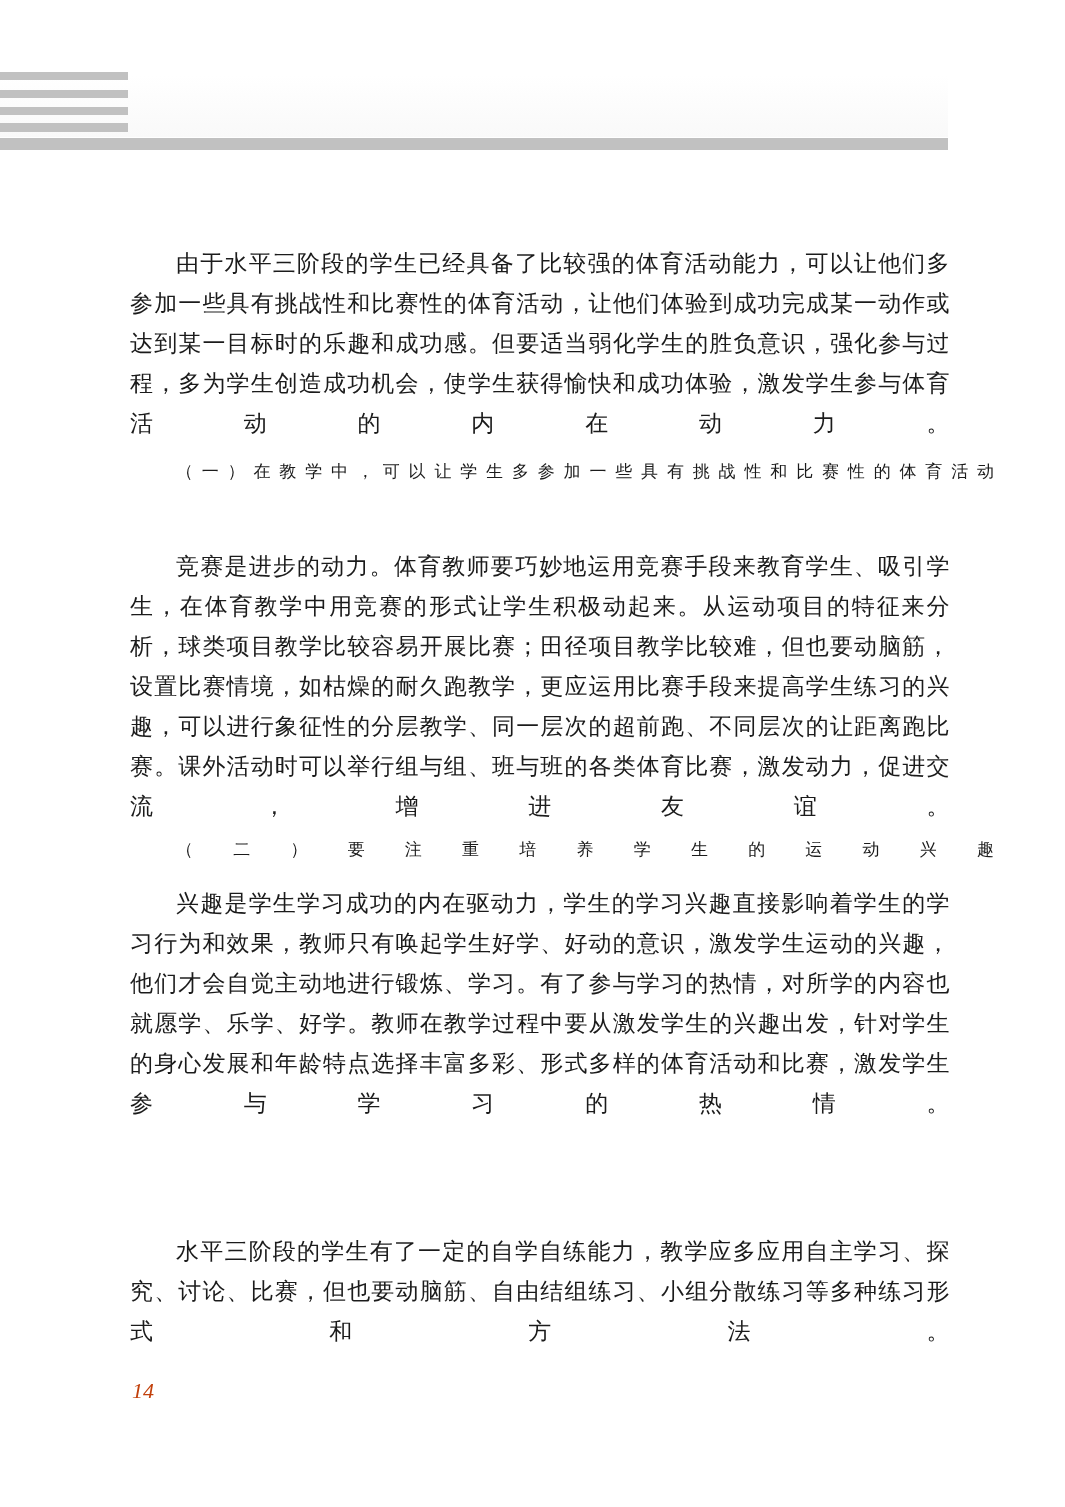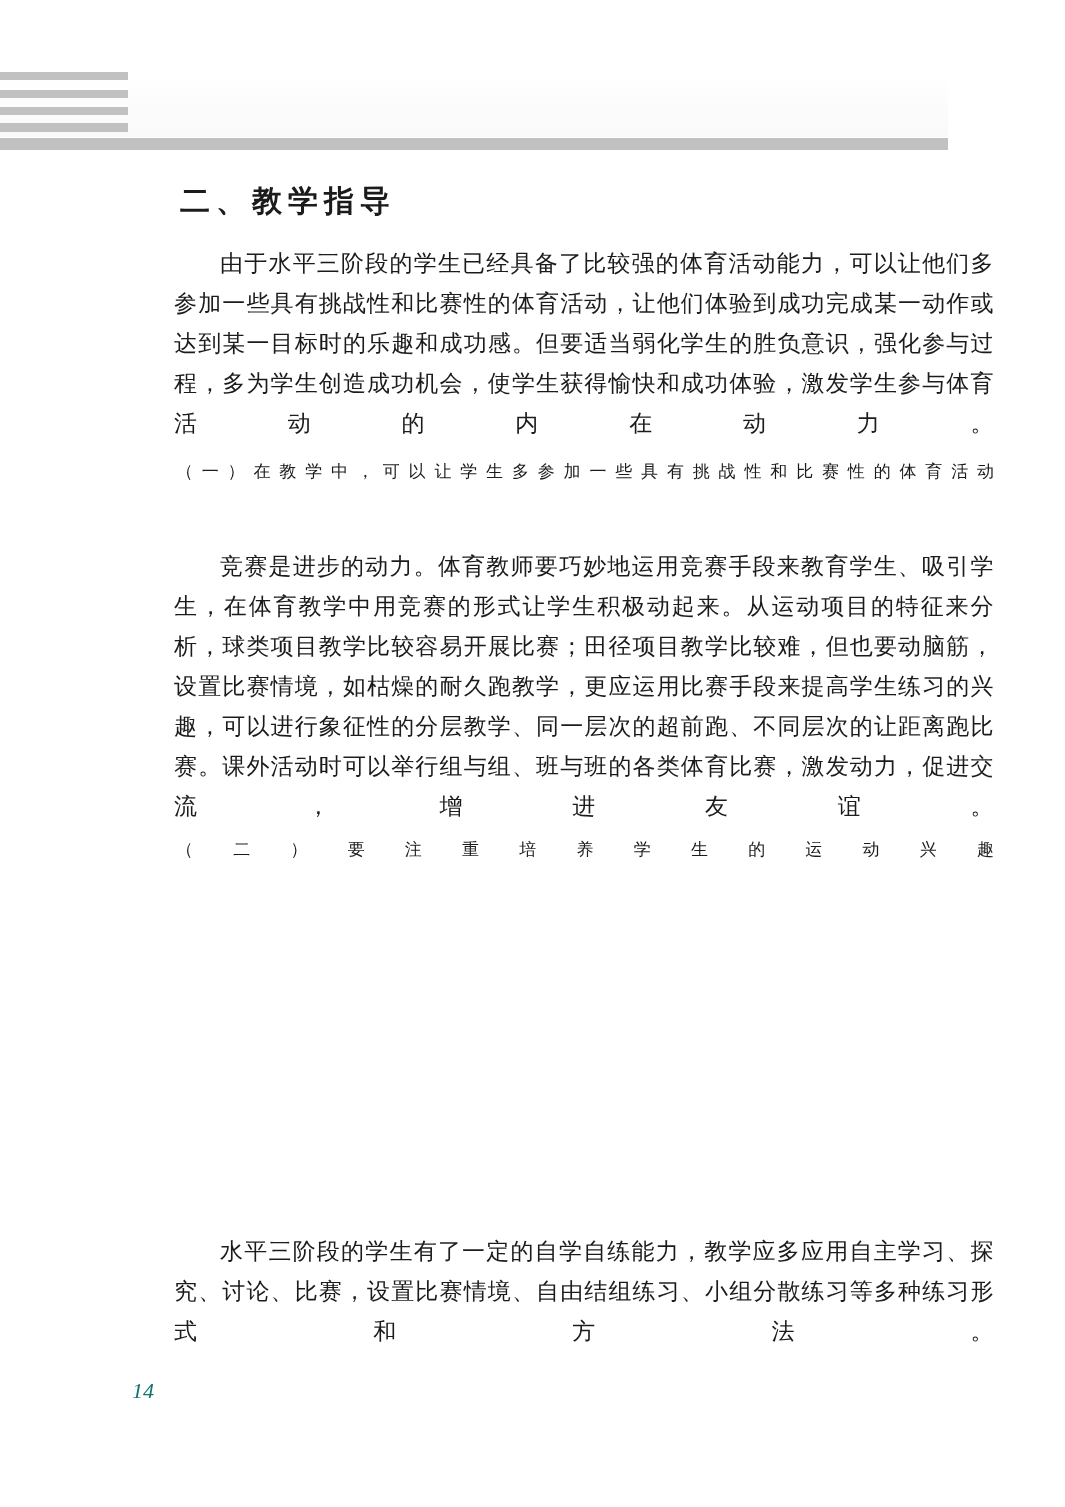--- a/index.html
+++ b/index.html
@@ -58,21 +58,20 @@
     padding-left: 50px;
     font-family: "Liberation Serif", "DejaVu Serif", serif;
   }
 
   .para {
     font-size: 23px;
     line-height: 40px;
     text-align: justify;
     text-indent: 2em;
     letter-spacing: 0.5px;
-    margin-left: 44px;
   }
   .para::after { 
     content: "";
     display: inline-block;
     width: 100%;
   }
 
   .subhead {
     font-size: 17px;
     line-height: 42px;
@@ -93,45 +92,45 @@
   .blk-para3 { top: 884px; }
   .blk-sub3  { top: 1133px; }
   .blk-para4 { top: 1232px; }
 
   .page-number {
     position: absolute;
     left: 132px;
     top: 1378px;
     font-size: 22px;
     font-style: italic;
-    color: #0f766e;
+    color: #c2410c;
     font-family: "Liberation Serif", "DejaVu Serif", serif;
   }
 </style>
 </head>
 <body>
 
 <div class="page">
 
   <div class="deco-band"></div>
   <div class="deco-stripe s1"></div>
   <div class="deco-stripe s2"></div>
   <div class="deco-stripe s3"></div>
   <div class="deco-stripe s4"></div>
   <div class="deco-bar"></div>
 
-  <div class="text-col doc-heading">二、教学指导</div>
 
   <div class="text-col para blk-para1">由于水平三阶段的学生已经具备了比较强的体育活动能力，可以让他们多参加一些具有挑战性和比赛性的体育活动，让他们体验到成功完成某一动作或达到某一目标时的乐趣和成功感。但要适当弱化学生的胜负意识，强化参与过程，多为学生创造成功机会，使学生获得愉快和成功体验，激发学生参与体育活动的内在动力。</div>
 
   <div class="text-col subhead blk-sub1">（一）在教学中，可以让学生多参加一些具有挑战性和比赛性的体育活动</div>
 
   <div class="text-col subhead blk-sub2">（二）要注重培养学生的运动兴趣</div>
 
   <div class="text-col para blk-para2">竞赛是进步的动力。体育教师要巧妙地运用竞赛手段来教育学生、吸引学生，在体育教学中用竞赛的形式让学生积极动起来。从运动项目的特征来分析，球类项目教学比较容易开展比赛；田径项目教学比较难，但也要动脑筋，设置比赛情境，如枯燥的耐久跑教学，更应运用比赛手段来提高学生练习的兴趣，可以进行象征性的分层教学、同一层次的超前跑、不同层次的让距离跑比赛。课外活动时可以举行组与组、班与班的各类体育比赛，激发动力，促进交流，增进友谊。</div>
 
+  <div class="text-col para blk-para3">兴趣是学生学习成功的内在驱动力，学生的学习兴趣直接影响着学生的学习行为和效果，教师只有唤起学生好学、好动的意识，激发学生运动的兴趣，他们才会自觉主动地进行锻炼、学习。有了参与学习的热情，对所学的内容也就愿学、乐学、好学。教师在教学过程中要从激发学生的兴趣出发，针对学生的身心发展和年龄特点选择丰富多彩、形式多样的体育活动和比赛，激发学生参与学习的热情。</div>
 
 
-  <div class="text-col para blk-para4">水平三阶段的学生有了一定的自学自练能力，教学应多应用自主学习、探究、讨论、比赛，设置比赛情境、自由结组练习、小组分散练习等多种练习形式和方法。</div>
+  <div class="text-col para blk-para4">水平三阶段的学生有了一定的自学自练能力，教学应多应用自主学习、探究、讨论、比赛，但也要动脑筋、自由结组练习、小组分散练习等多种练习形式和方法。</div>
 
   <div class="page-number">14</div>
 
 </div>
 
 </body></html>

